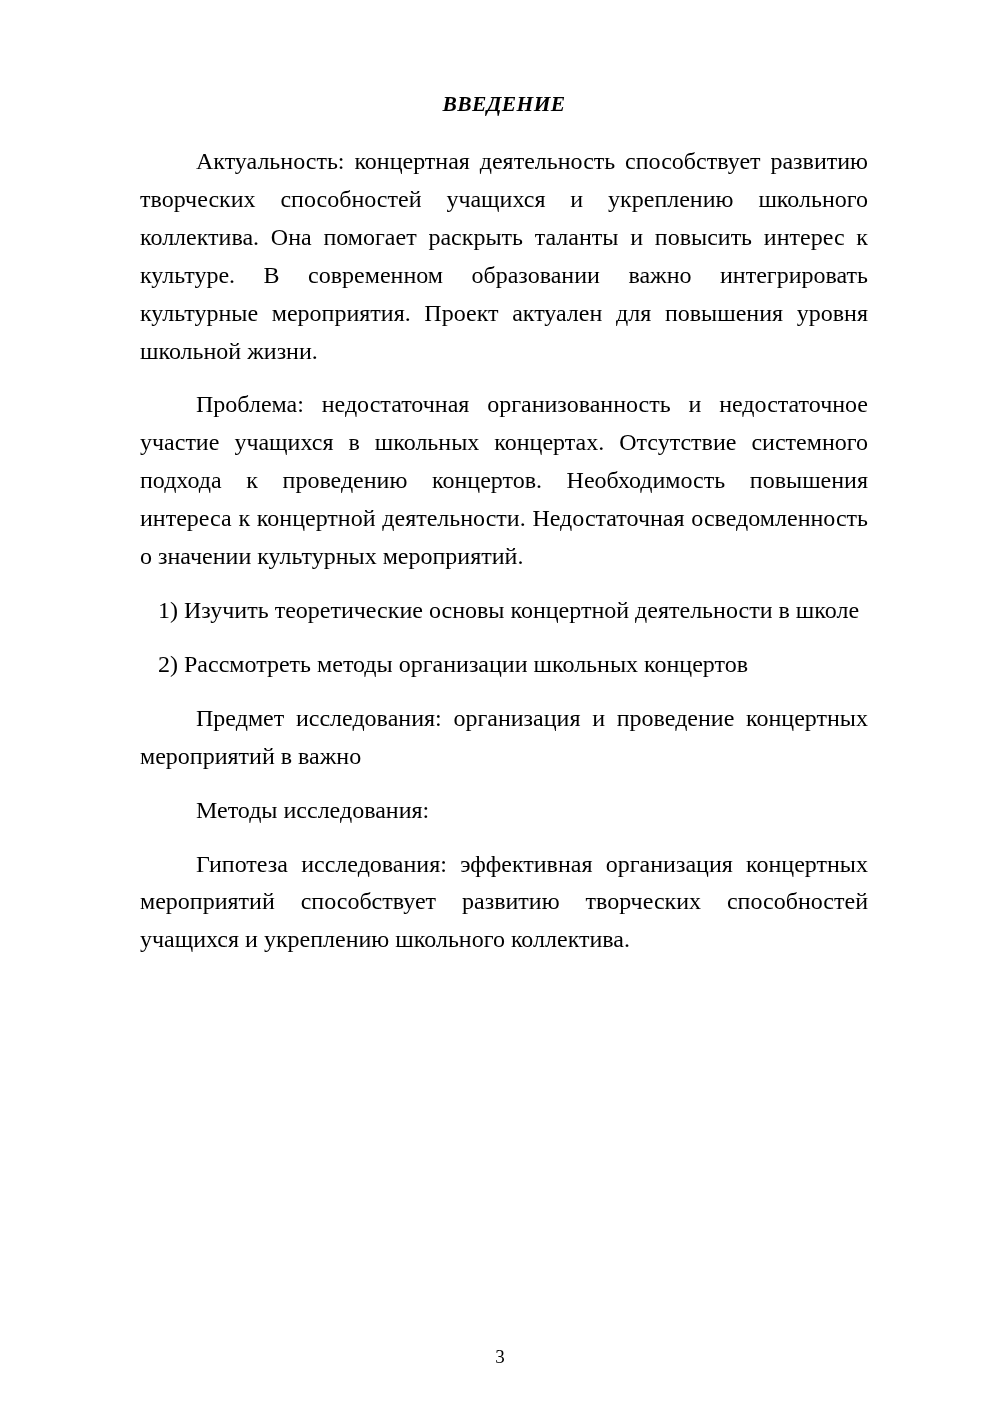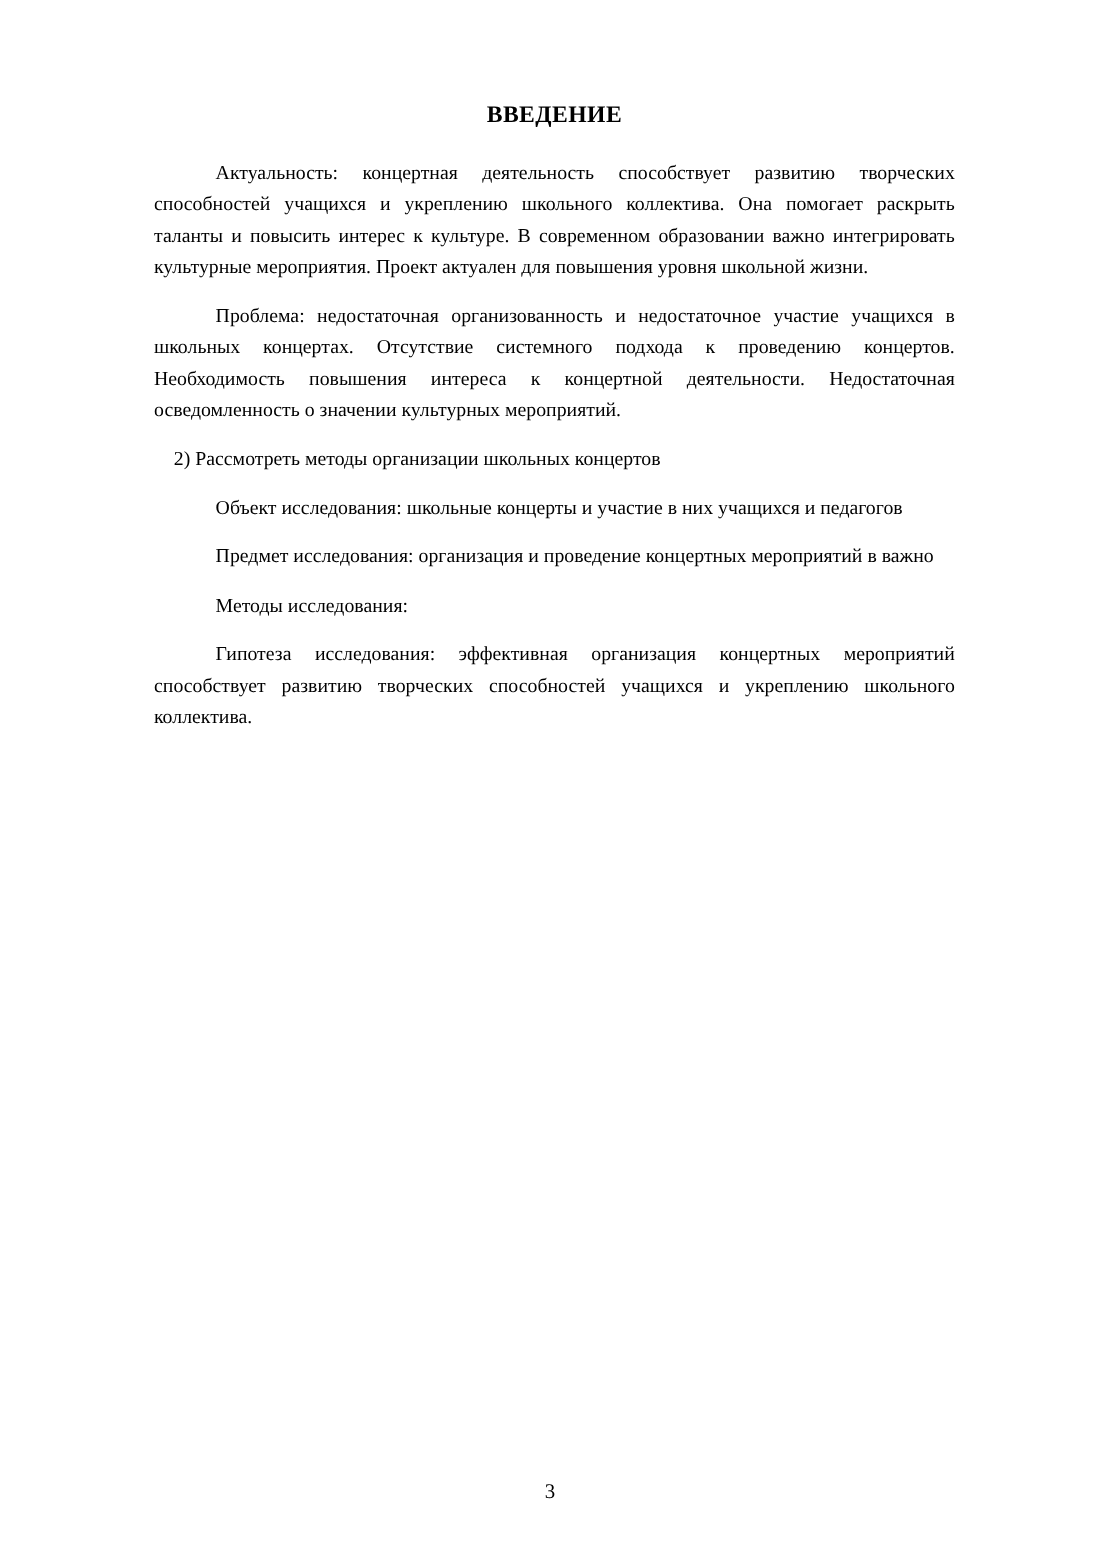--- a/index.html
+++ b/index.html
@@ -22,23 +22,24 @@
     padding: 92px 72px 40px 140px;
     position: relative;
   }
   .doc-title {
     text-align: center;
     font-weight: bold;
     font-size: 21.5px;
     letter-spacing: 0.4px;
     margin: 0 0 26px 0;
     padding-right: 60px;
+    font-style: italic;
   }
   .para {
-    font-size: 18px;
+    font-size: 24px;
     line-height: 1.58;
     text-align: justify;
     text-align-last: left;
     margin: 0 0 16px 0;
     padding-right: 60px;
     text-indent: 56px;
     hyphens: none;
   }
   .para.list-item {
     text-indent: 18px;
@@ -57,20 +58,20 @@
 </style>
 </head>
 <body>
 
 <div class="page">
 
   <h1 class="doc-title">ВВЕДЕНИЕ</h1>
 
   <p class="para">Актуальность: концертная деятельность способствует развитию творческих способностей учащихся и укреплению школьного коллектива. Она помогает раскрыть таланты и повысить интерес к культуре. В современном образовании важно интегрировать культурные мероприятия. Проект актуален для повышения уровня школьной жизни.</p>
   <p class="para">Проблема: недостаточная организованность и недостаточное участие учащихся в школьных концертах. Отсутствие системного подхода к проведению концертов. Необходимость повышения интереса к концертной деятельности. Недостаточная осведомленность о значении культурных мероприятий.</p>
+  <p class="para list-item">1) Изучить теоретические основы концертной деятельности в школе</p>
   <p class="para list-item">2) Рассмотреть методы организации школьных концертов</p>
-  <p class="para">Объект исследования: школьные концерты и участие в них учащихся и педагогов</p>
   <p class="para">Предмет исследования: организация и проведение концертных мероприятий в важно</p>
   <p class="para">Методы исследования:</p>
   <p class="para">Гипотеза исследования: эффективная организация концертных мероприятий способствует развитию творческих способностей учащихся и укреплению школьного коллектива.</p>
 
   <div class="page-number">3</div>
 </div>
 
 </body></html>

